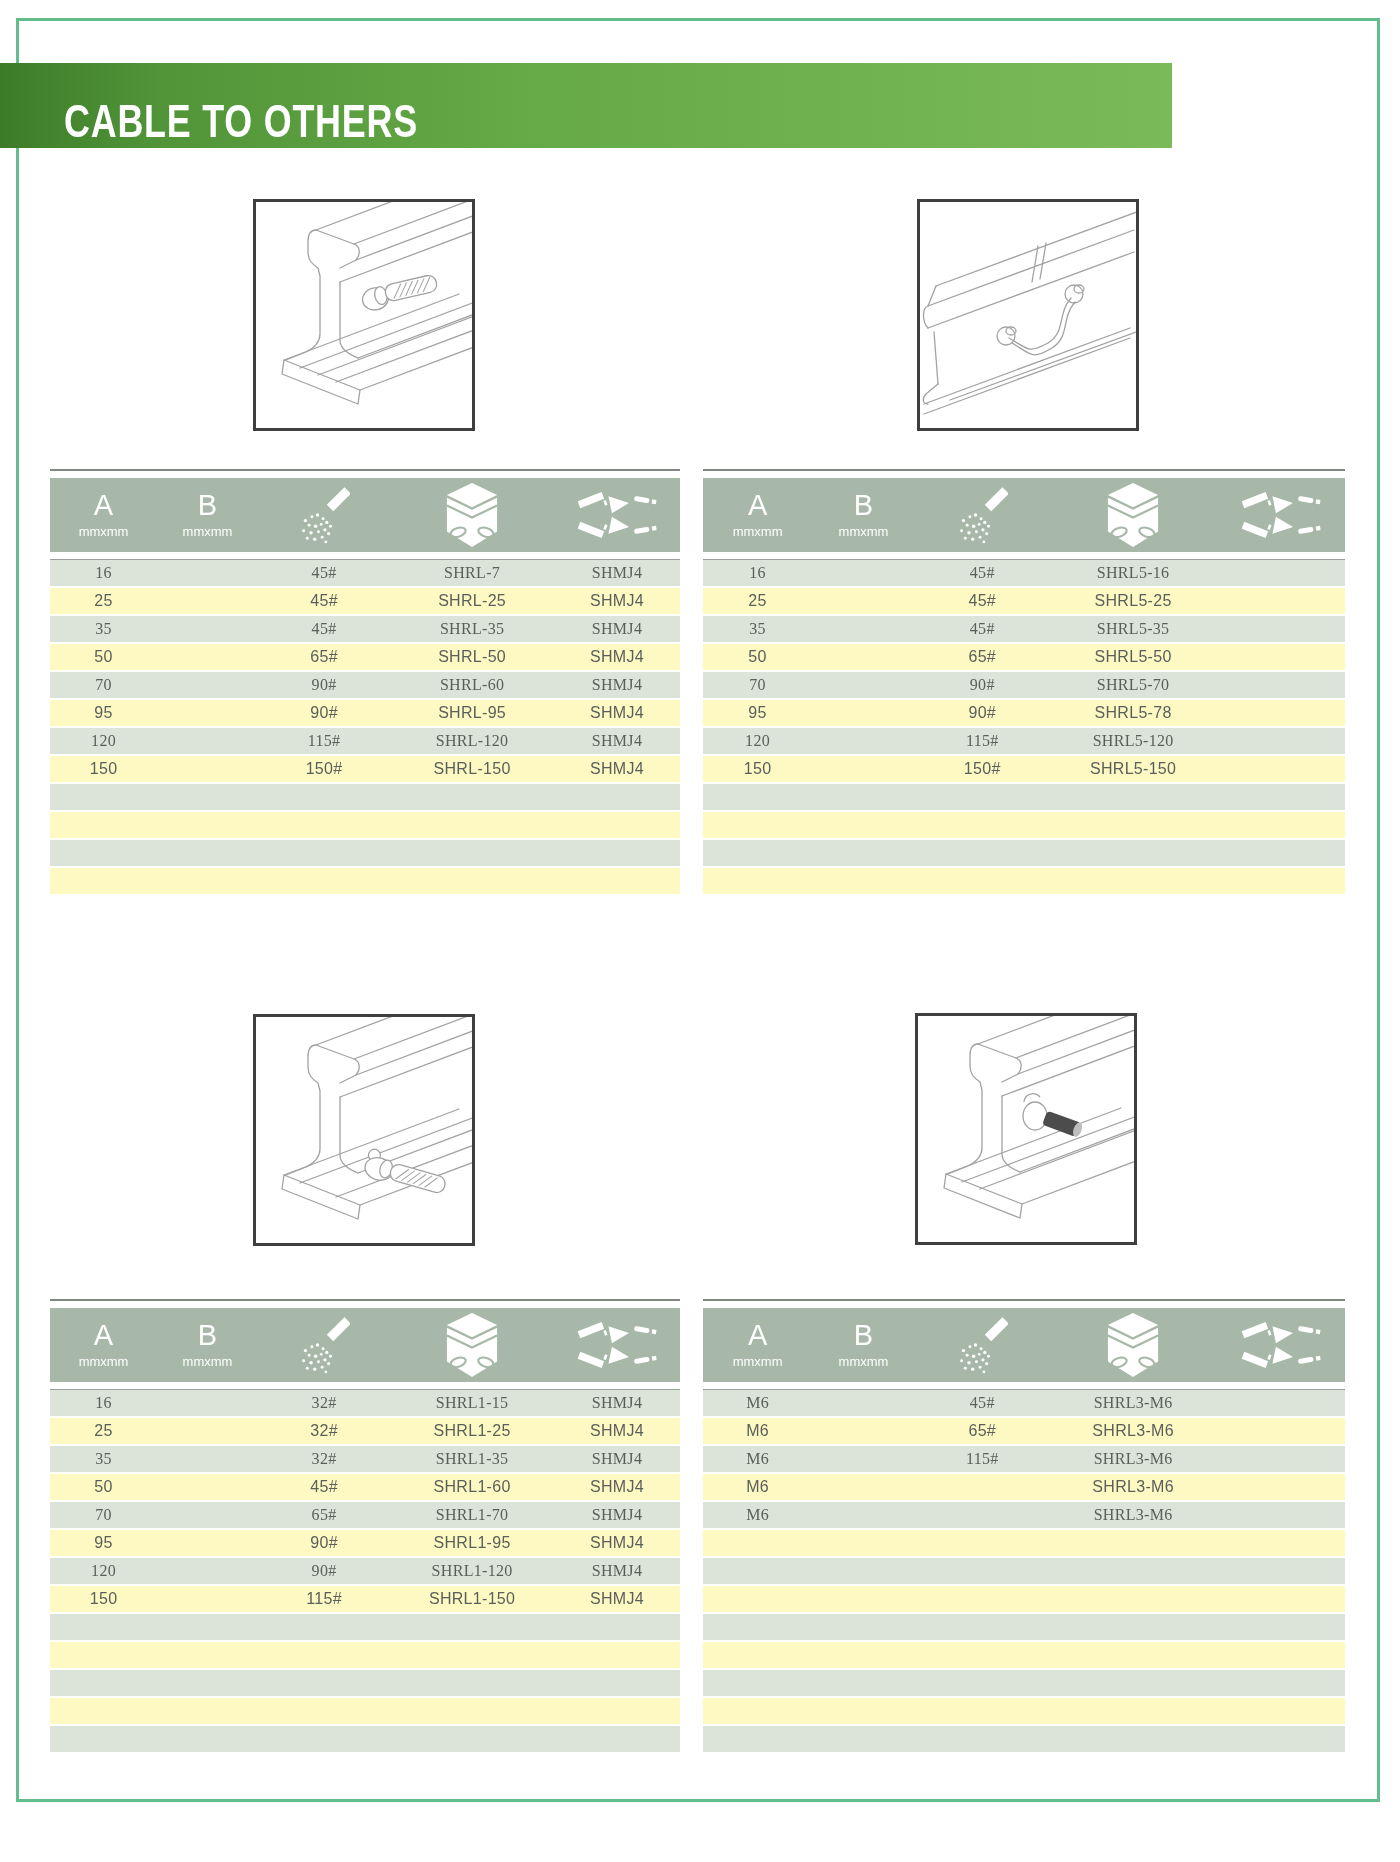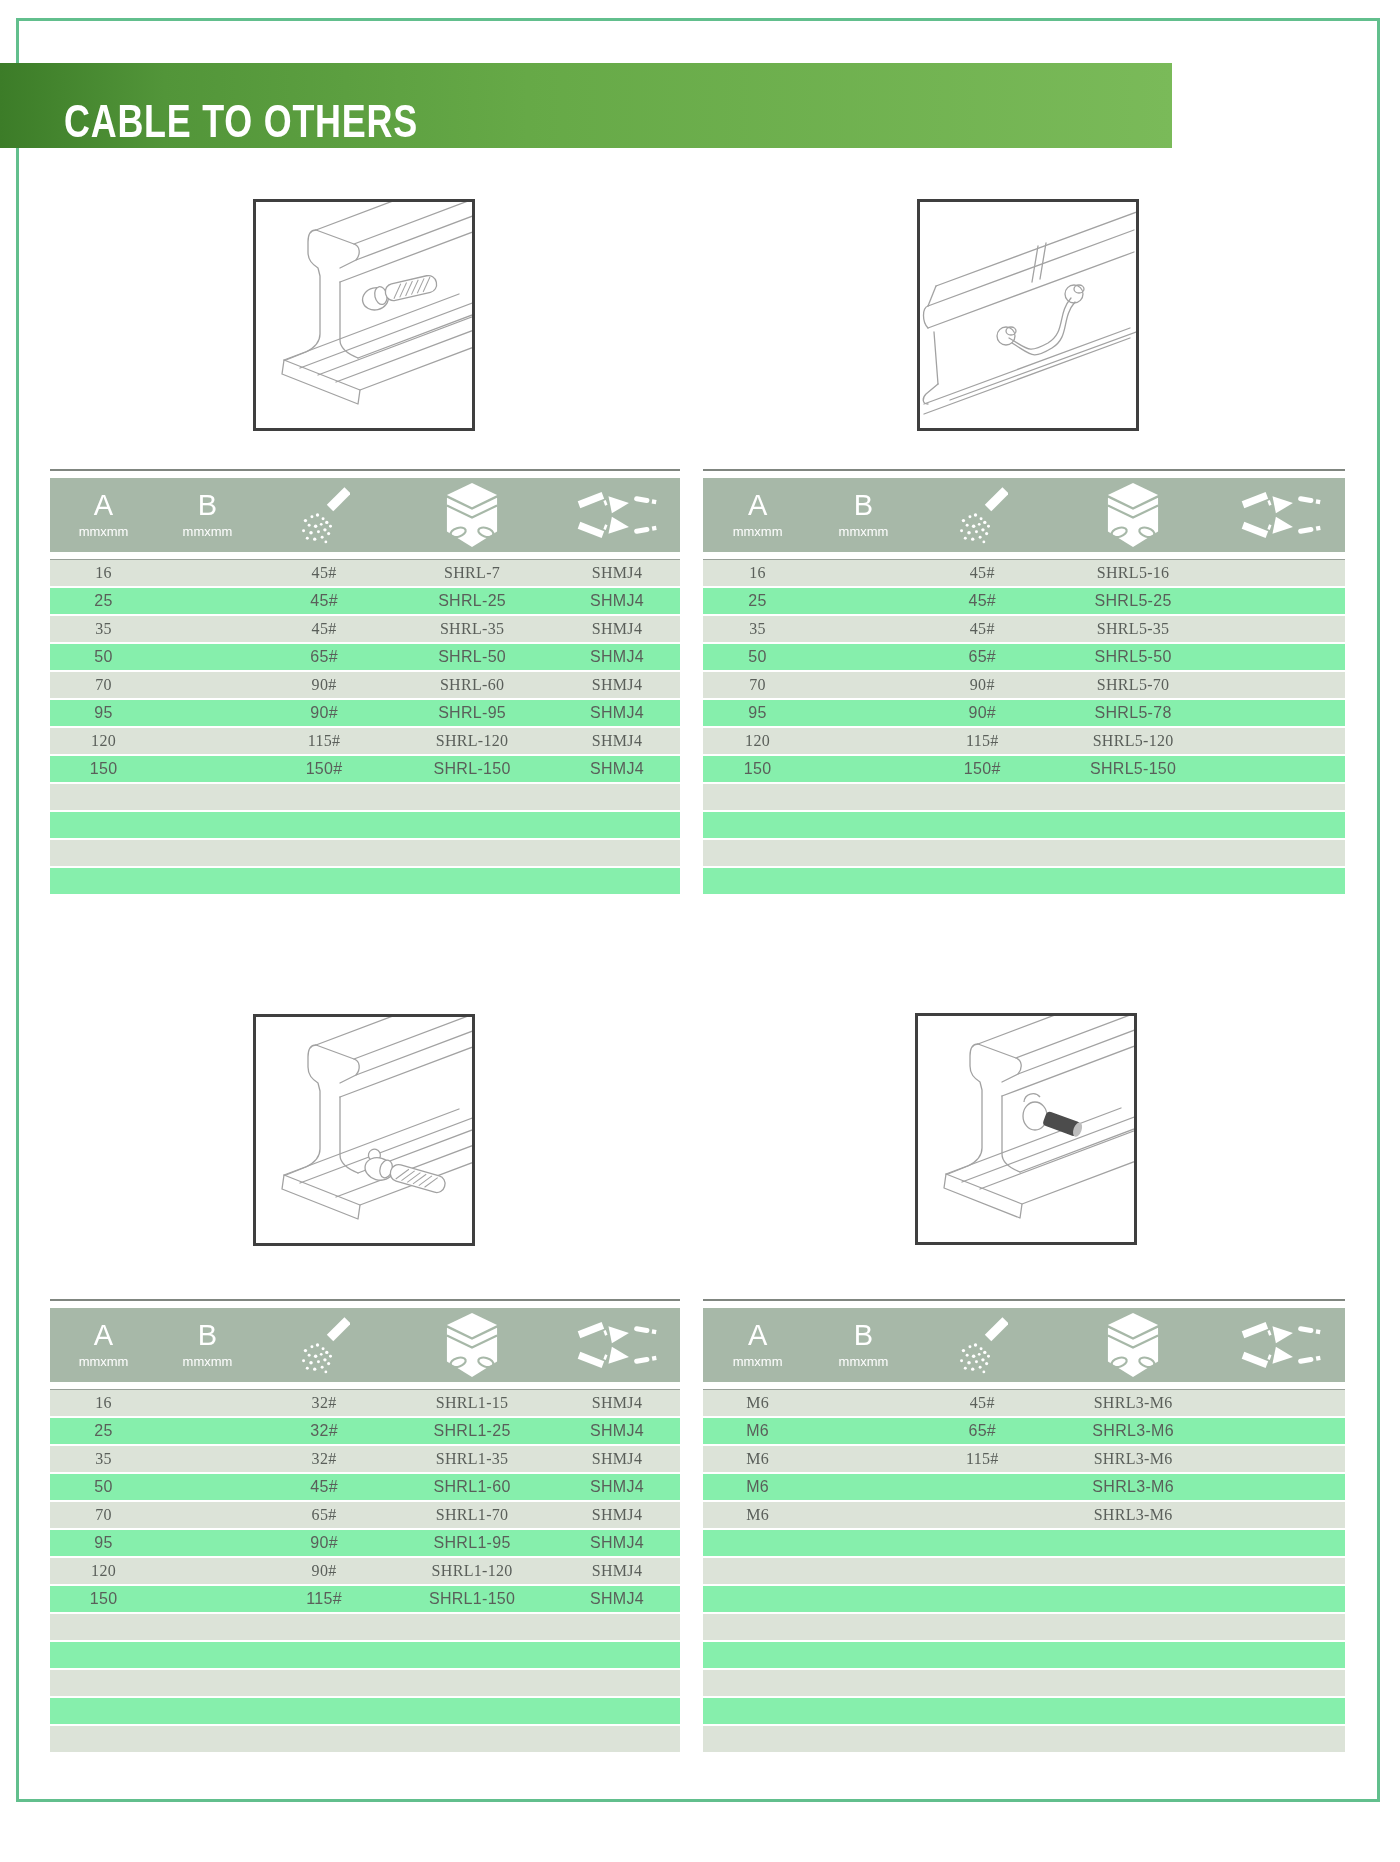--- a/index.html
+++ b/index.html
@@ -44,21 +44,21 @@
   .hcol{text-align:center;color:#fff;line-height:1.1;}
   .hletter{font-size:29px;font-weight:400;}
   .hunit{font-size:13px;margin-top:3px;}
   .hicon{display:block;}
   .tbody .trow{
     height:26px;border-bottom:2px solid #ffffff;
     display:grid;grid-template-columns:17% 16% 21% 26% 20%;
     align-items:center;justify-items:center;
   }
   .trow.odd{background:#dce3d8;font-family:Liberation Serif, serif;}
-  .trow.even{background:#86efac;}
+  .trow.even{background:#fef9c3;}
   .cell{font-size:16px;color:#5a5f5a;letter-spacing:0.3px;}
   svg.rail{display:block;}
 </style>
 </head>
 <body>
 
 <div class="page-frame"></div>
 
 <div class="banner">
   <div class="banner-title">CABLE TO OTHERS</div>

